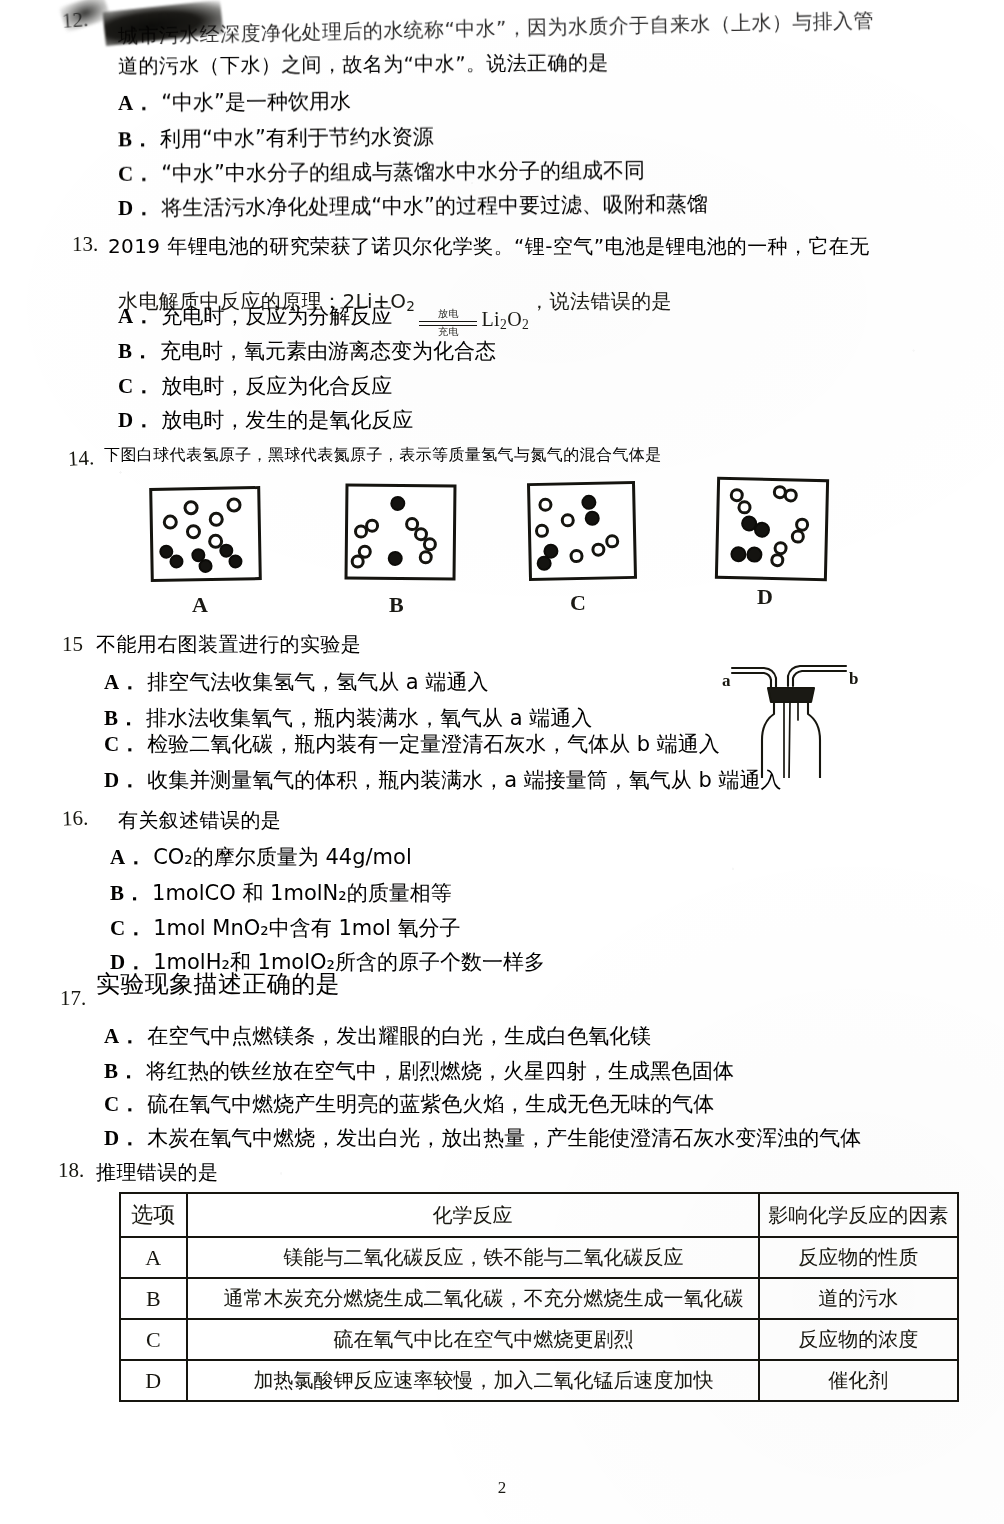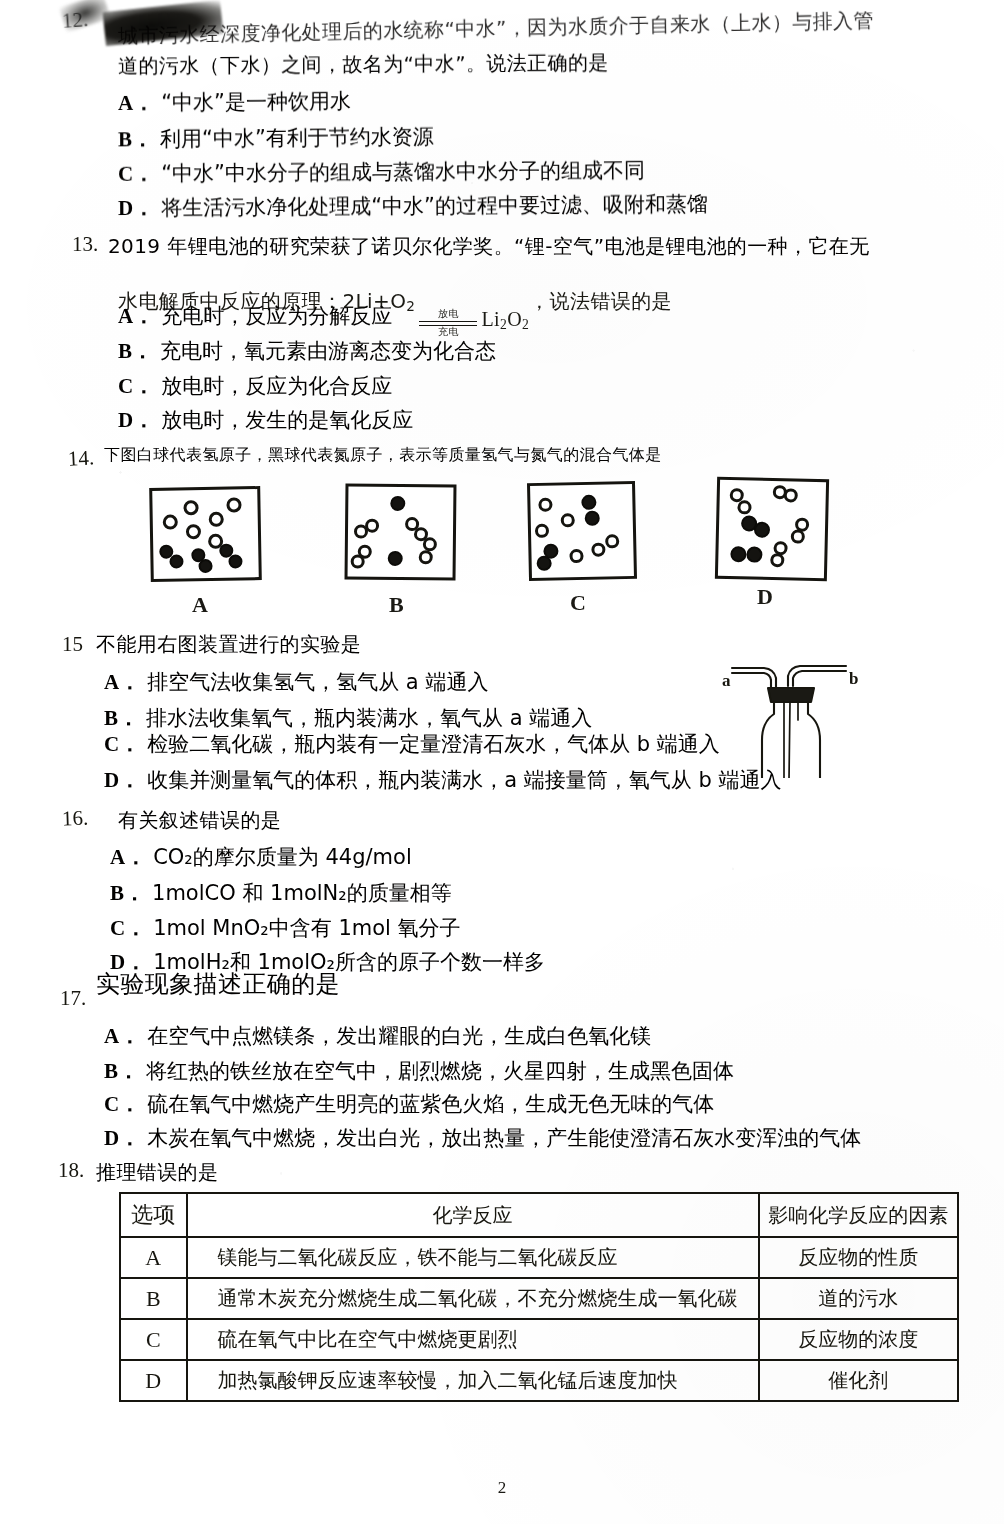--- a/index.html
+++ b/index.html
@@ -138,21 +138,21 @@
     padding: 6px 8px;
     font-weight: 400;
     text-align: center;
     font-family: "DejaVu Sans", "Liberation Sans", sans-serif;
     white-space: nowrap;
   }
   .tbl th { font-size: 20px; }
   .tbl .c-opt { width: 74px; font-family: "Liberation Serif", serif; font-size: 22px; }
   .tbl .c-rxn { width: 600px; text-align: center; }
   .tbl .c-factor { width: 190px; }
-  .tbl td.c-rxn { text-align: left; padding-left: 30px; font-family: Liberation Mono, monospace; }
+  .tbl td.c-rxn { text-align: center; padding-left: 30px; font-family: Liberation Mono, monospace; }
 
   .pagenum {
     position: absolute;
     width: 1004px;
     text-align: center;
     font-size: 17px;
     font-family: "Liberation Serif", serif;
     color: #1a1914;
   }
 

